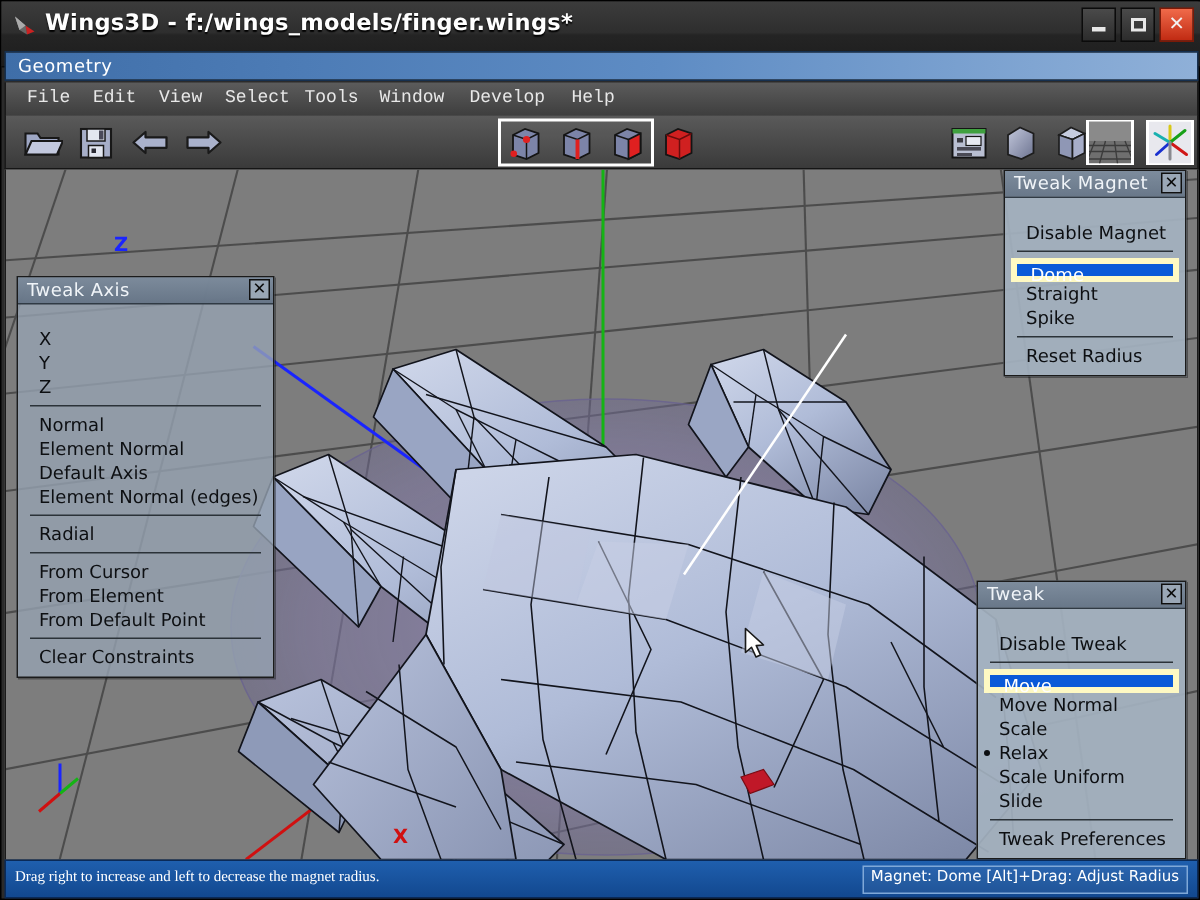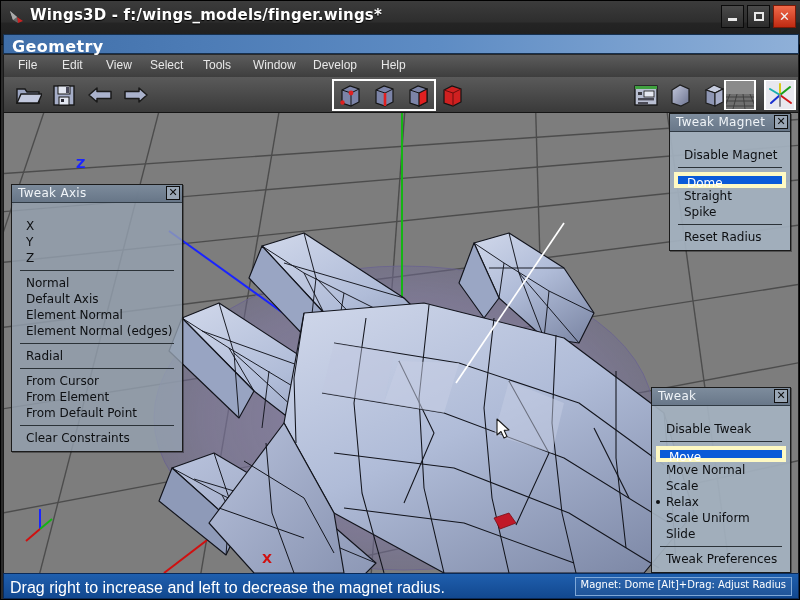--- a/index.html
+++ b/index.html
@@ -25,29 +25,29 @@
   .wbtn .gl{position:absolute;left:0;right:0;top:0;bottom:0;
     display:flex;align-items:center;justify-content:center;
     color:#f2f2f2;font-size:13px;font-weight:bold;line-height:1;}
   .min-glyph{width:9px;height:3px;background:#e8e8e8;margin-top:6px;}
   .max-glyph{width:10px;height:9px;border:2px solid #e8e8e8;box-sizing:border-box;}
 
   
   .geombar{position:absolute;left:2px;top:33px;width:796px;height:20px;
     background:linear-gradient(90deg,#3f6ea8 0%,#4d7cb6 25%,#5e8cc4 55%,#8fb0d8 100%);
     border:1px solid #16304f;box-sizing:border-box;}
-  .geombar span{position:absolute;left:8px;top:2px;color:#ffffff;font-size:16px;
-    font-family:"DejaVu Sans",sans-serif;letter-spacing:.4px;font-weight:bold;}
+  .geombar span{position:absolute;left:8px;top:2px;color:#ffffff;font-size:12px;
+    font-family:"DejaVu Sans",sans-serif;letter-spacing:.4px;}
 
   
   .menubar{position:absolute;left:2px;top:54px;width:796px;height:22px;
     background:linear-gradient(180deg,#5c5c5c,#3e3e3e);
     border-left:1px solid #1a1a1a;border-right:1px solid #1a1a1a;box-sizing:border-box;}
   .menuitem{position:absolute;top:3px;color:#e8e8e8;font-size:12px;cursor:default;
-    font-family:Liberation Sans, sans-serif;padding:0 4px;}
+    font-family:Liberation Mono, monospace;padding:0 4px;}
 
   
   .toolbar{position:absolute;left:2px;top:76px;width:796px;height:36px;
     background:linear-gradient(180deg,#5a5a5a,#3a3a3a);
     border-left:1px solid #1a1a1a;border-right:1px solid #1a1a1a;
     border-bottom:1px solid #151515;box-sizing:border-box;}
   .tb-icon{position:absolute;top:4px;width:28px;height:28px;cursor:pointer;}
   .tb-group{position:absolute;top:2px;border:2px solid #ffffff;box-sizing:border-box;
     height:32px;background:rgba(255,255,255,.05);}
   .tb-sel{position:absolute;top:3px;border:2px solid #ffffff;box-sizing:border-box;
@@ -80,22 +80,22 @@
   .pitem.sel{background:#0a5ad8;color:#ffffff;border:4px solid #fef9c3;
     box-sizing:border-box;line-height:14px;margin:0 4px;padding-left:9px;}
   .pitem .dot{position:absolute;left:4px;top:6px;width:4px;height:4px;
     border-radius:50%;background:#0d0f12;}
   .psep{height:1px;background:#2b3238;margin:4px 8px;}
 
   
   .statusbar{position:absolute;left:2px;top:572px;width:796px;height:26px;
     background:linear-gradient(180deg,#1f5fae,#12488f);
     border:1px solid #0a2a58;box-sizing:border-box;}
-  .status-left{position:absolute;left:6px;top:5px;color:#ffffff;font-size:16px;
-    font-family:Liberation Sans, sans-serif;}
+  .status-left{position:absolute;left:6px;top:5px;color:#ffffff;font-size:10px;
+    font-family:Liberation Serif, serif;}
   .status-right{position:absolute;right:6px;top:3px;height:19px;
     border:1px solid #7fa8d8;box-sizing:border-box;padding:1px 5px 0 5px;
     color:#ffffff;font-size:10px;font-family:"DejaVu Sans",sans-serif;
     background:rgba(255,255,255,.06);}
   .axis-label{position:absolute;font-size:13px;font-weight:bold;
     font-family:"DejaVu Sans",sans-serif;}
 </style>
 </head>
 <body>
 
@@ -390,22 +390,22 @@
     <div class="panel-title">
       <span>Tweak Axis</span>
       <div class="panel-close">✕</div>
     </div>
     <div class="panel-body">
         <div class="pitem">X</div>
         <div class="pitem">Y</div>
         <div class="pitem">Z</div>
         <div class="psep"></div>
         <div class="pitem">Normal</div>
+        <div class="pitem">Element Normal</div>
         <div class="pitem">Default Axis</div>
-        <div class="pitem">Element Normal</div>
         <div class="pitem">Element Normal (edges)</div>
         <div class="psep"></div>
         <div class="pitem">Radial</div>
         <div class="psep"></div>
         <div class="pitem">From Cursor</div>
         <div class="pitem">From Element</div>
         <div class="pitem">From Default Point</div>
         <div class="psep"></div>
         <div class="pitem">Clear Constraints</div>
       </div>

